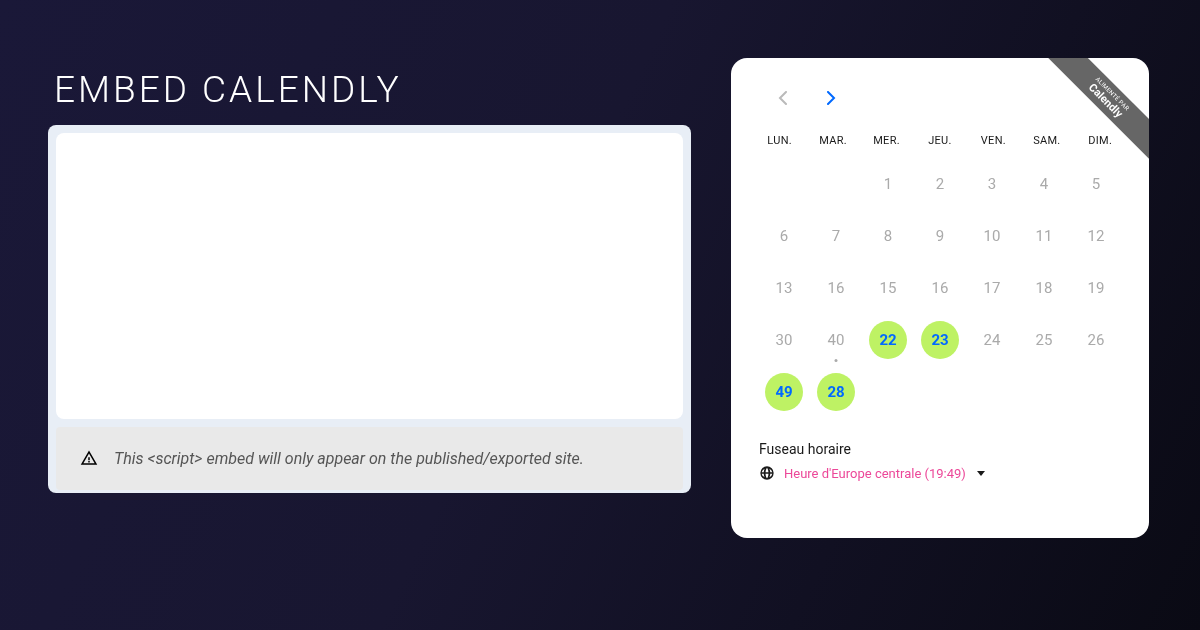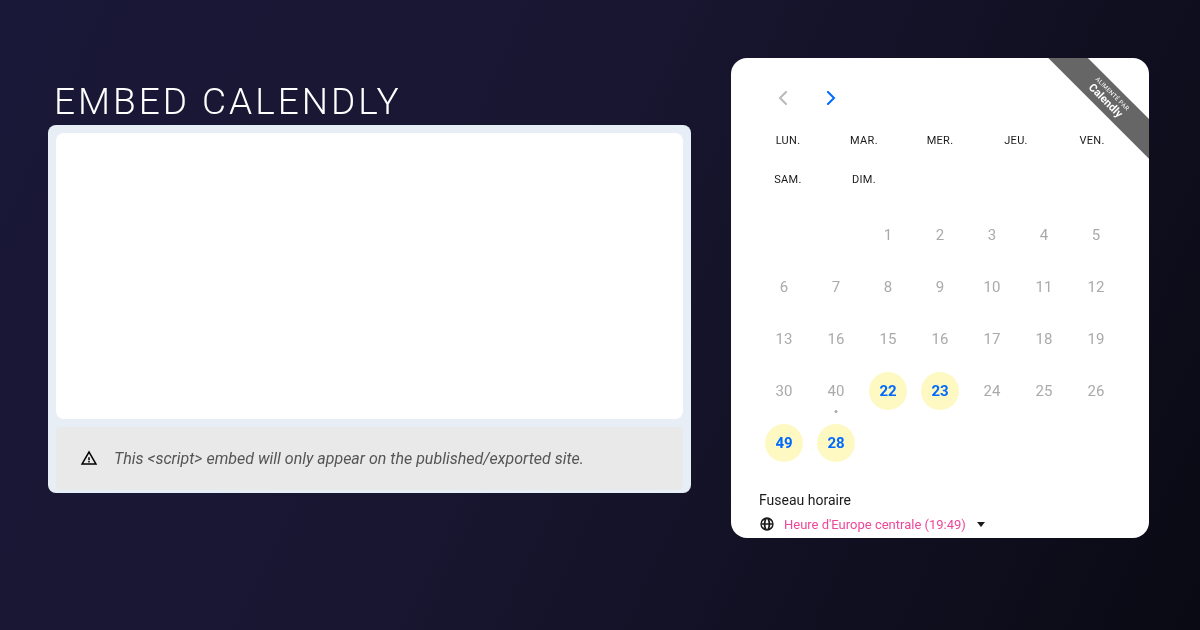--- a/index.html
+++ b/index.html
@@ -1,37 +1,37 @@
 <!DOCTYPE html>
 <html><head>
 <meta charset="utf-8">
 <style>
 *{margin:0;padding:0;box-sizing:border-box}
 body{width:1200px;height:630px;background:linear-gradient(115deg,#1a1838 0%,#181630 45%,#0a0a14 100%);font-family:-apple-system,BlinkMacSystemFont,'Segoe UI',Roboto,sans-serif;position:relative;overflow:hidden}
-.page-title{color:#fff;font-size:37px;font-weight:300;letter-spacing:3px;position:absolute;top:80px;left:54px}
+.page-title{color:#fff;font-size:37px;font-weight:300;letter-spacing:3px;position:absolute;top:68px;left:54px}
 .left-panel{position:absolute;top:125px;left:48px;width:643px;height:368px;background:#e8eef6;border-radius:8px;padding:8px}
 .embed-inner{width:100%;height:286px;background:#fff;border-radius:8px}
 .warning-box{background:#e9e9e9;border-radius:4px;margin-top:8px;padding:20px 24px;display:flex;align-items:flex-start;gap:16px}
 .warning-icon{width:18px;height:18px;flex-shrink:0;margin-top:2px}
 .warning-text{font-style:italic;color:#555;font-size:16px;line-height:1.45}
 .calendar-panel{position:absolute;top:58px;left:731px;width:418px;height:480px;background:#fff;border-radius:16px;padding:26px 28px 20px;overflow:hidden}
 .ribbon{position:absolute;top:0;right:0;width:120px;height:120px;overflow:hidden}
 .ribbon-band{position:absolute;width:170px;background:#666;color:#fff;text-align:center;transform:rotate(45deg);top:26px;right:-44px;padding:4px 0;font-size:8px;line-height:1.2}
 .ribbon-small{font-size:6px;display:block;letter-spacing:.3px}
 .ribbon-brand{font-weight:700;font-size:11px;display:block}
 .cal-title{text-align:center;font-size:20px;font-weight:700;color:#1a1a1a;margin-top:8px;margin-bottom:26px}
 .cal-header{display:flex;align-items:center;justify-content:space-between;margin-bottom:18px;padding:0 10px}
 .month-label{font-size:16px;color:#333;flex:1}
 .nav-btns{display:flex;gap:20px}
 .nav-btn{width:28px;height:28px;display:flex;align-items:center;justify-content:center;cursor:pointer;border:none;background:none}
-.day-headers{display:grid;grid-template-columns:repeat(5,1fr);gap:18px;margin-bottom:20px}
+.day-headers{display:grid;grid-template-columns:repeat(7,1fr);gap:12px;margin-bottom:8px}
 .day-header{text-align:center;font-size:11px;font-weight:400;color:#1a1a1a;letter-spacing:.3px;padding:4px 0}
 .cal-grid{display:grid;grid-template-columns:repeat(7,1fr);gap:2px}
 .day-cell{aspect-ratio:1/1;display:flex;flex-direction:column;align-items:center;justify-content:center;font-size:15px;color:#aaa;cursor:default;position:relative;border-radius:50%}
-.day-cell.available{background:#fef9c3;color:#0069ff;font-weight:700;cursor:pointer;width:38px;height:38px;margin:auto}
+.day-cell.available{background:#bef264;color:#0069ff;font-weight:700;cursor:pointer;width:38px;height:38px;margin:auto}
 .day-cell.dot::after{content:'';position:absolute;bottom:3px;left:50%;transform:translateX(-50%);width:3px;height:3px;background:#aaa;border-radius:50%}
 .timezone-section{margin-top:24px}
 .tz-label{font-size:14px;font-weight:400;color:#1a1a1a;margin-bottom:8px}
 .tz-value{display:flex;align-items:center;gap:9px;font-size:13px;color:#ec4899;cursor:pointer}
 .globe-icon{width:16px;height:16px}
 .chevron-down{width:0;height:0;border-left:4px solid transparent;border-right:4px solid transparent;border-top:5px solid #1a1a1a;margin-left:2px}
 </style>
 </head>
 <body>
 

